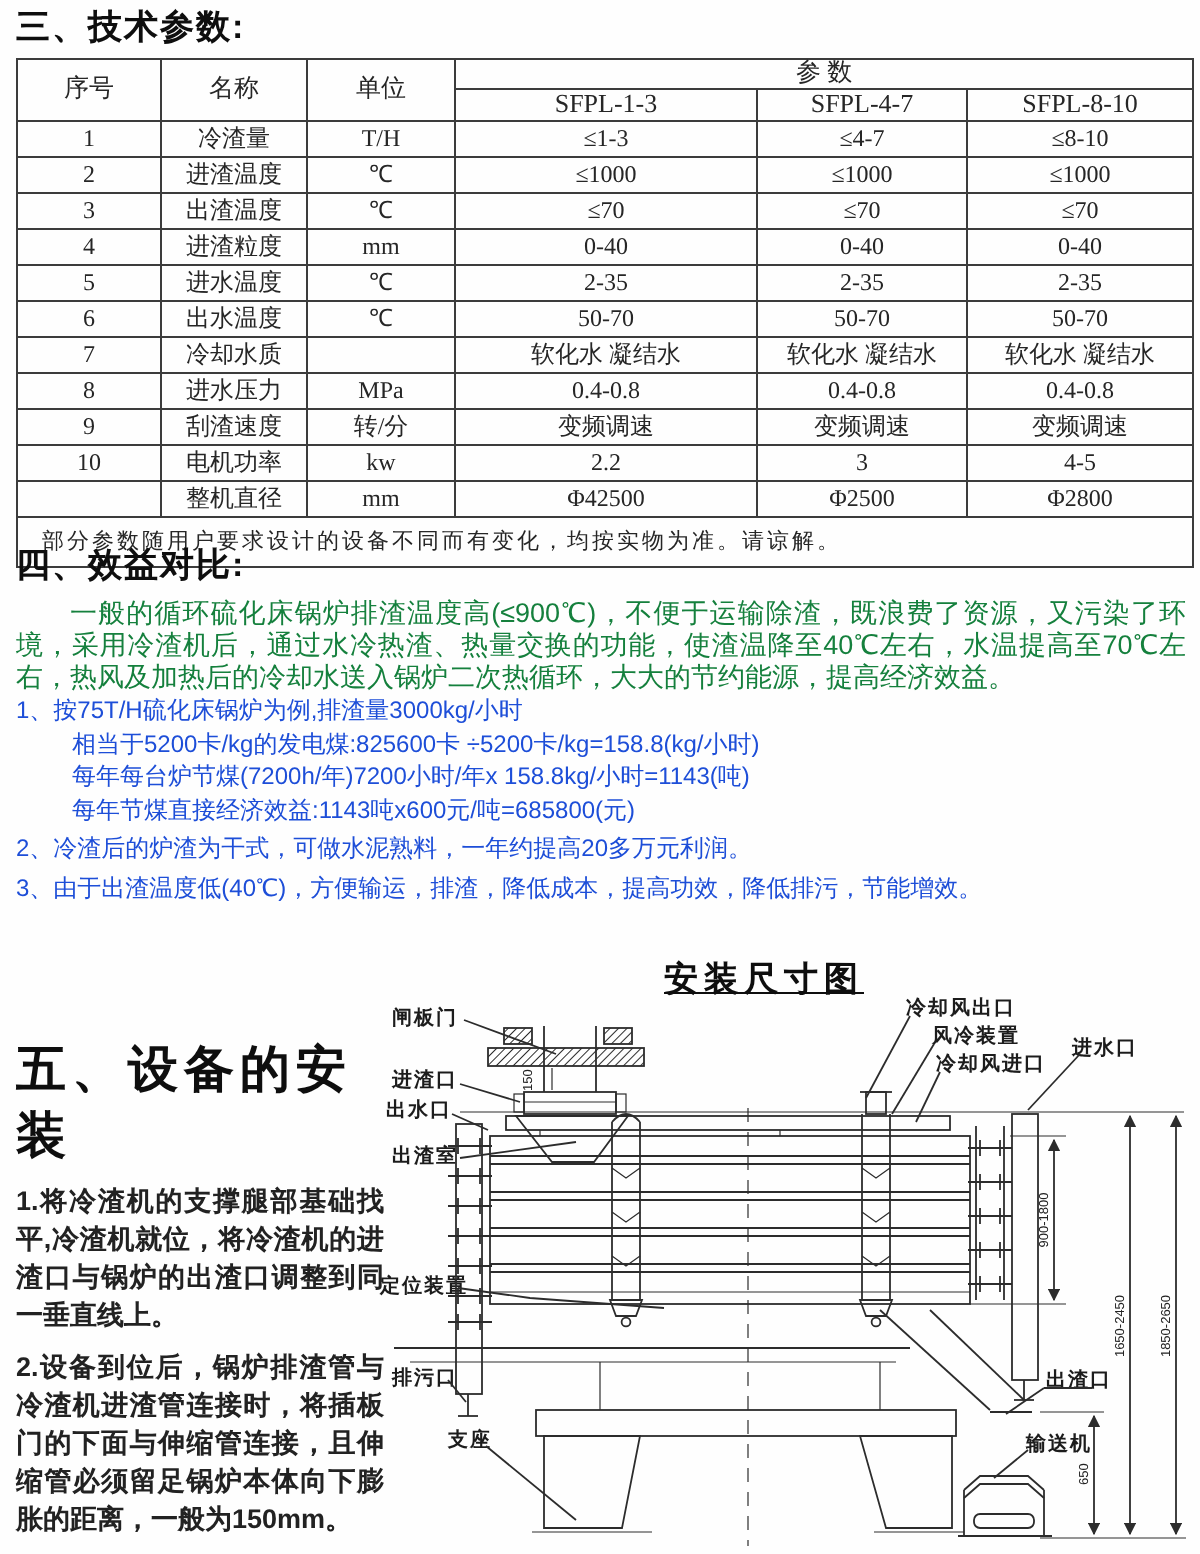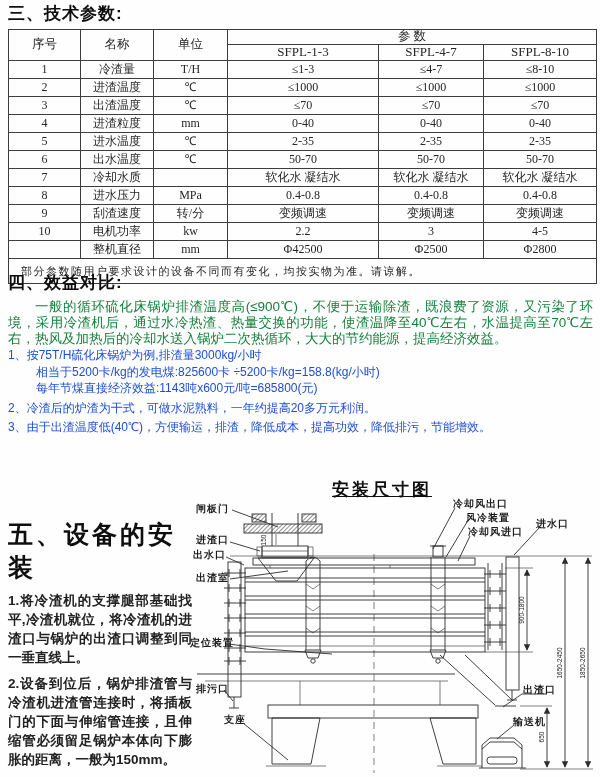--- a/index.html
+++ b/index.html
@@ -156,20 +156,21 @@
           </tr>
     </tbody>
       </table>
   </div>
 
   <div class="sec4">
     <div class="sec-title">四、效益对比:</div>
     <div class="para">一般的循环硫化床锅炉排渣温度高(≤900℃)，不便于运输除渣，既浪费了资源，又污染了环境，采用冷渣机后，通过水冷热渣、热量交换的功能，使渣温降至40℃左右，水温提高至70℃左右，热风及加热后的冷却水送入锅炉二次热循环，大大的节约能源，提高经济效益。</div>
     <div class="item">1、按75T/H硫化床锅炉为例,排渣量3000kg/小时</div>
     <div class="item sub">相当于5200卡/kg的发电煤:825600卡 ÷5200卡/kg=158.8(kg/小时)</div>
+    <div class="item sub">每年每台炉节煤(7200h/年)7200小时/年x 158.8kg/小时=1143(吨)</div>
     <div class="item sub">每年节煤直接经济效益:1143吨x600元/吨=685800(元)</div>
     <div class="item sp">2、冷渣后的炉渣为干式，可做水泥熟料，一年约提高20多万元利润。</div>
     <div class="item sp">3、由于出渣温度低(40℃)，方便输运，排渣，降低成本，提高功效，降低排污，节能增效。</div>
   </div>
 
   <div class="sec5">
     <div class="t">五、设备的安装</div>
     <div class="p">1.将冷渣机的支撑腿部基础找平,冷渣机就位，将冷渣机的进渣口与锅炉的出渣口调整到同一垂直线上。</div>
     <div class="p">2.设备到位后，锅炉排渣管与冷渣机进渣管连接时，将插板门的下面与伸缩管连接，且伸缩管必须留足锅炉本体向下膨胀的距离，一般为150mm。</div>
   </div>

